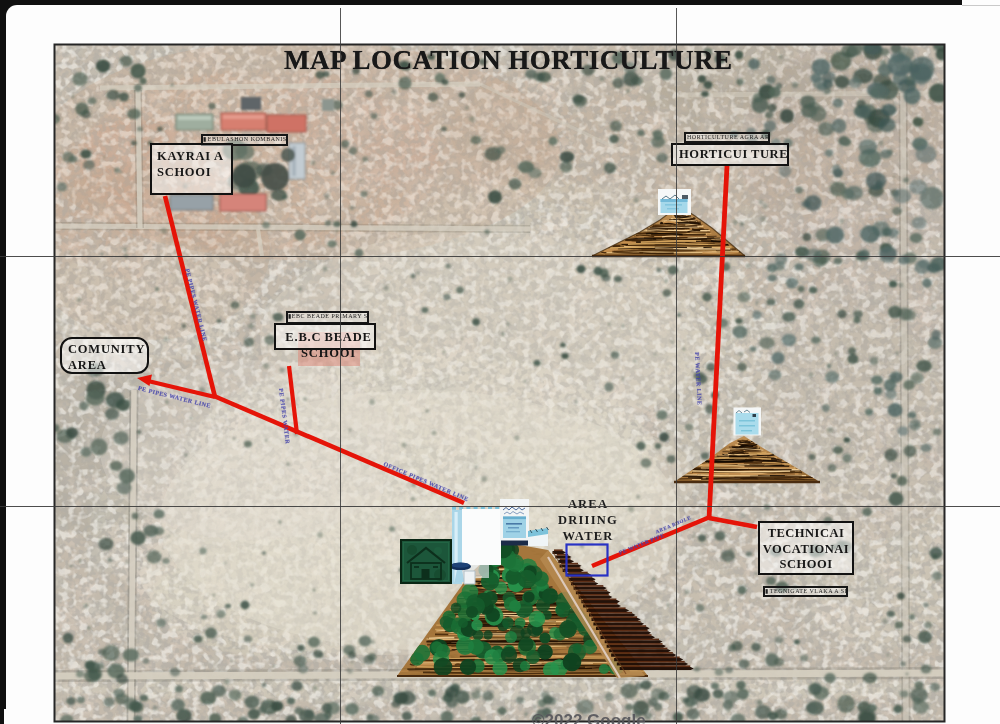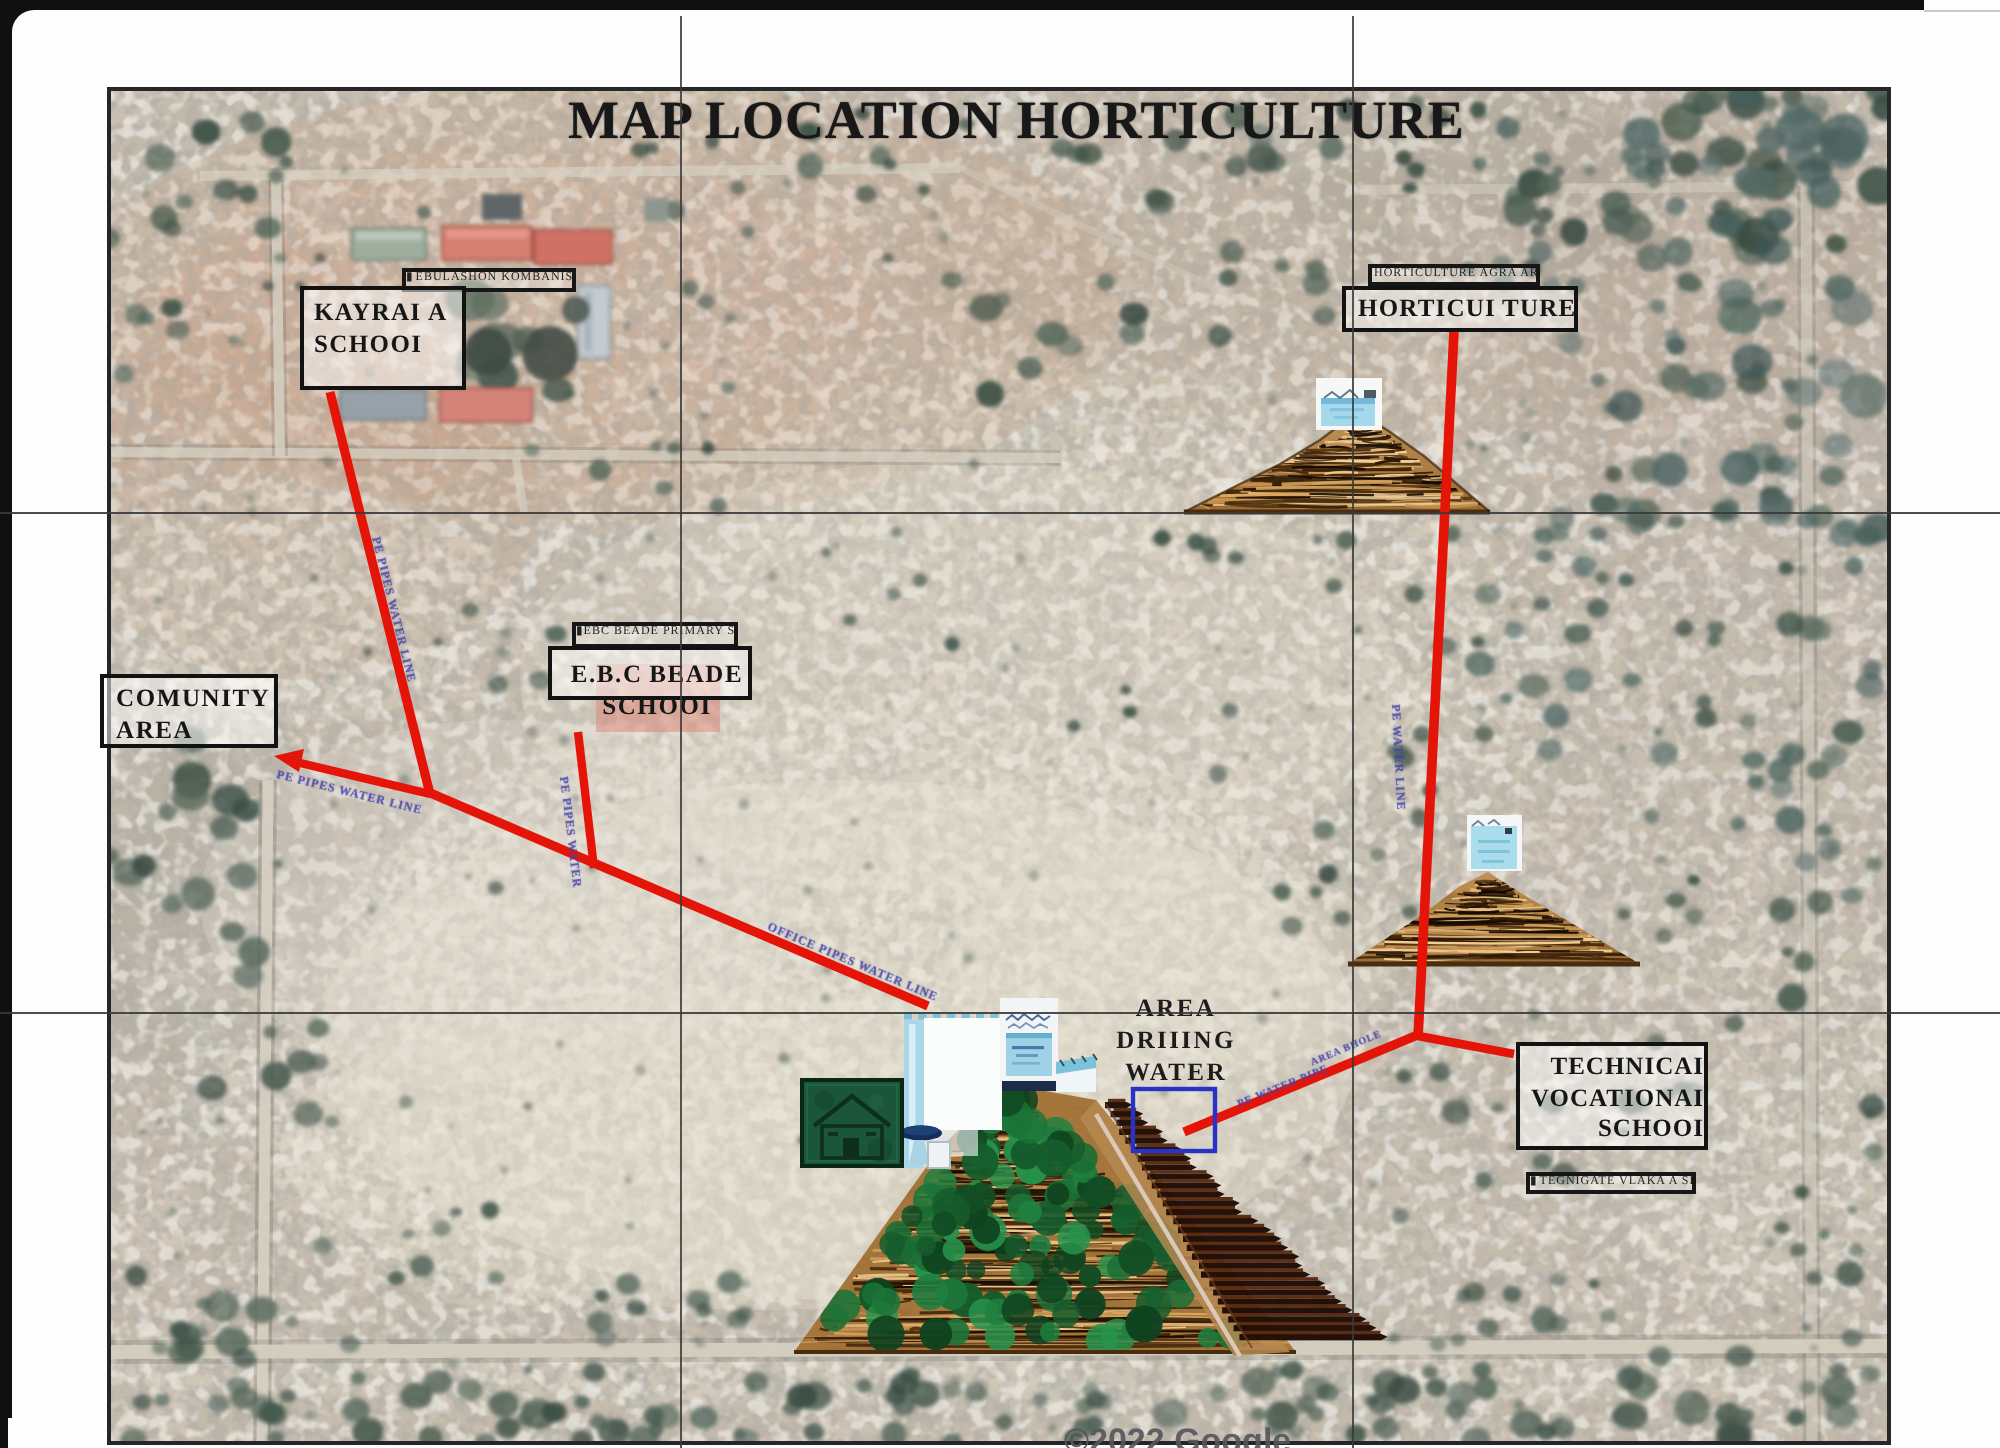--- a/index.html
+++ b/index.html
@@ -1820,33 +1820,33 @@
 
 <text x="532" y="726" font-family="Liberation Sans, sans-serif" font-size="17" font-weight="bold" fill="#55555a" opacity="0.9">©2022 Google</text>
 </svg>
 
 <div class="abs" style="left:284px;top:45px;white-space:nowrap;font-family:'Liberation Serif',serif;font-weight:bold;font-size:27px;color:#181818;letter-spacing:0.45px;text-shadow:0 0 0.7px #2a2a2a;">MAP LOCATION HORTICULTURE</div>
 
 <div class="sub" style="left:201px;top:134px;width:87px;height:12px;">▮ EBULASHON KOMBANIS ▮▮</div>
 
 <div class="lbl" style="left:150px;top:143px;width:83px;height:52px;padding:3px 0 0 5px;white-space:nowrap;">KAYRAI A<br>SCHOOI</div>
 
-<div class="lbl" style="left:50px;top:337px;width:89px;height:37px;padding:2px 0 0 6px;white-space:nowrap;letter-spacing:0.8px;">COMUNITY<br>AREA</div>
+<div class="lbl" style="left:60px;top:337px;width:89px;height:37px;padding:2px 0 0 6px;white-space:nowrap;letter-spacing:0.8px;border-radius:12px;">COMUNITY<br>AREA</div>
 
 <div class="sub" style="left:286px;top:311px;width:83px;height:13px;">▮EBC BEADE PRIMARY SC▮</div>
 
 <div class="lbl" style="left:274px;top:323px;width:102px;height:27px;padding:4px 0 0 7px;white-space:nowrap;letter-spacing:0.8px;text-align:center;">E.B.C BEADE<br>SCHOOI</div>
 
 <div class="sub" style="left:684px;top:132px;width:86px;height:11px;"> HORTICULTURE AGRA AREA </div>
 
 <div class="lbl" style="left:671px;top:143px;width:118px;height:23px;padding:1px 0 0 6px;white-space:nowrap;letter-spacing:0.6px;border-width:2.5px;">HORTICUI TURE</div>
 
 <div class="abs" style="left:542px;top:496px;width:92px;text-align:center;font-family:'Liberation Serif',serif;font-weight:bold;font-size:12.5px;color:#1c1c1c;letter-spacing:1.2px;line-height:16px;">AREA<br>DRIIING<br>WATER</div>
 
-<div class="lbl" style="left:758px;top:521px;width:96px;height:54px;border-width:2.5px;text-align:right;padding-top:3px;line-height:15.5px;white-space:nowrap;letter-spacing:0.5px;font-size:12.5px;">TECHNICAI<br>VOCATIONAI<br>SCHOOI</div>
+<div class="lbl" style="left:758px;top:521px;width:96px;height:54px;border-width:2.5px;text-align:center;padding-top:3px;line-height:15.5px;white-space:nowrap;letter-spacing:0.5px;font-size:12.5px;">TECHNICAI<br>VOCATIONAI<br>SCHOOI</div>
 
 <div class="sub" style="left:763px;top:586px;width:85px;height:11px;">▮ TEGNIGATE VLAKA A SEC▮▮</div>
 
 <div class="pipe" style="left:190px;top:268px;transform:rotate(76deg);transform-origin:left top;">PE PIPES WATER LINE</div>
 
 <div class="pipe" style="left:139px;top:385px;transform:rotate(14deg);transform-origin:left top;">PE PIPES WATER LINE</div>
 
 <div class="pipe" style="left:284px;top:388px;transform:rotate(83deg);transform-origin:left top;">PE PIPES WATER</div>
 
 <div class="pipe" style="left:385px;top:461px;transform:rotate(23deg);transform-origin:left top;">OFFICE PIPES WATER LINE</div>

